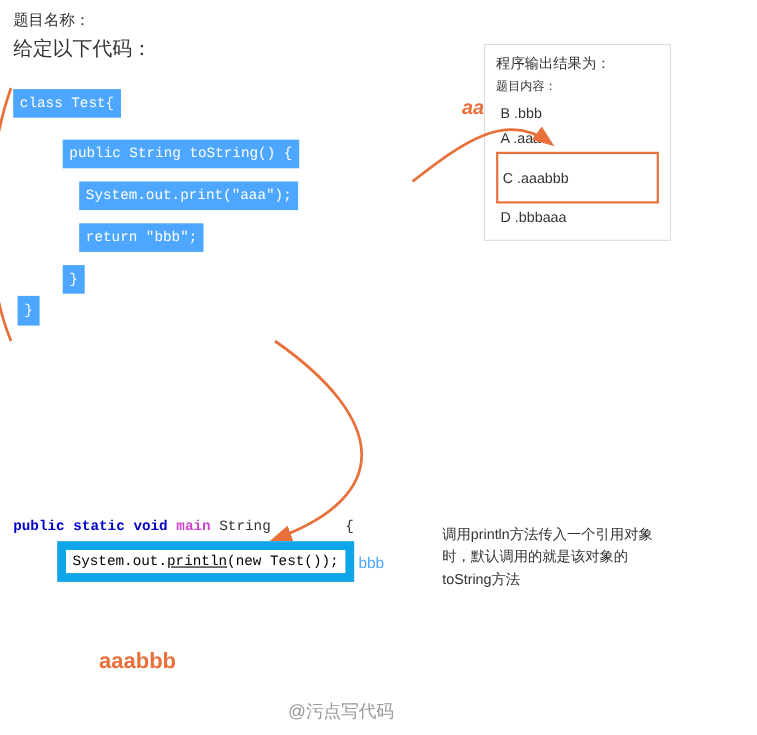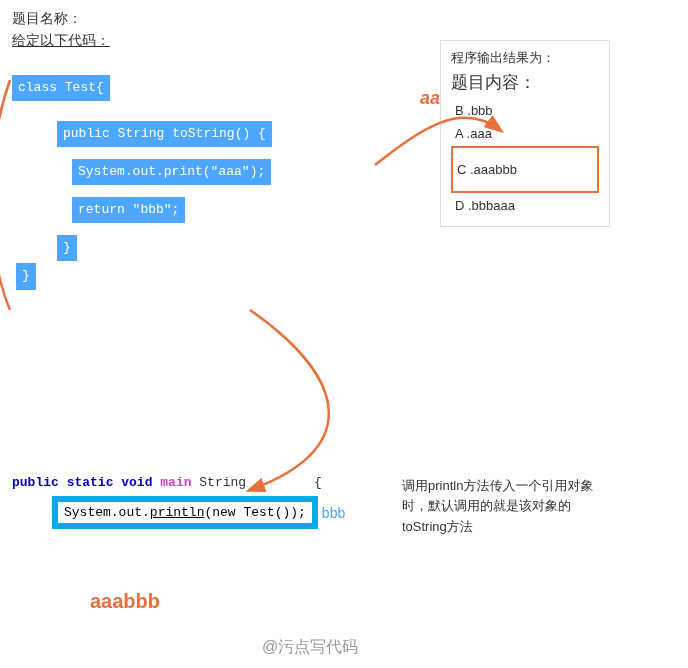--- a/index.html
+++ b/index.html
@@ -19,24 +19,23 @@
       position: relative;
       padding: 10px 12px;
     }
 
     .label-title {
       font-size: 14px;
       color: #333;
       margin-bottom: 4px;
     }
     .label-code {
-      font-size: 14px;
+      font-size: 18px;
       color: #333;
       margin-bottom: 6px;
-      text-decoration: underline;
     }
 
     .code-section {
       position: relative;
       margin-bottom: 8px;
       margin-top: 24px;
     }
 
     .code-block {
       font-family: 'Courier New', monospace;
@@ -85,21 +84,21 @@
       padding: 8px 10px;
       font-size: 13px;
     }
 
     .right-panel-title {
       font-size: 13px;
       color: #333;
       margin-bottom: 4px;
     }
     .right-panel-subtitle {
-      font-size: 17px;
+      font-size: 11px;
       color: #333;
       margin-bottom: 6px;
     }
 
     .option {
       padding: 3px 4px;
       margin-bottom: 2px;
       color: #333;
       font-size: 13px;
     }
@@ -213,21 +212,21 @@
       <span class="keyword-blue">static</span>
       <span> </span>
       <span class="keyword-blue">void</span>
       <span> </span>
       <span class="keyword-pink">main</span>
       <span> String</span>
       <span style="margin-left:60px;">{</span>
     </div>
 
     <div style="margin-top:6px; display:flex; align-items:center;">
-      <span style="border:6px solid #0ea5e9; font-family:'Courier New',monospace; font-size:13px; padding:3px 6px; margin-left:40px; display:inline-block;">
+      <span style="border:8px solid #0ea5e9; font-family:'Courier New',monospace; font-size:13px; padding:3px 6px; margin-left:40px; display:inline-block;">
         System.out.<span style="text-decoration:underline;">println</span>(new Test());
       </span>
       <span class="bbb-label">bbb</span>
     </div>
   </div>
 
   <div style="position:absolute; right:8px; bottom:130px; width:210px; font-size:13px; color:#333; line-height:1.6;margin-top:32px;">
     <span>调用println方法传入一个引用对象时，默认调用的就是该对象的toString方法</span>
   </div>
 

